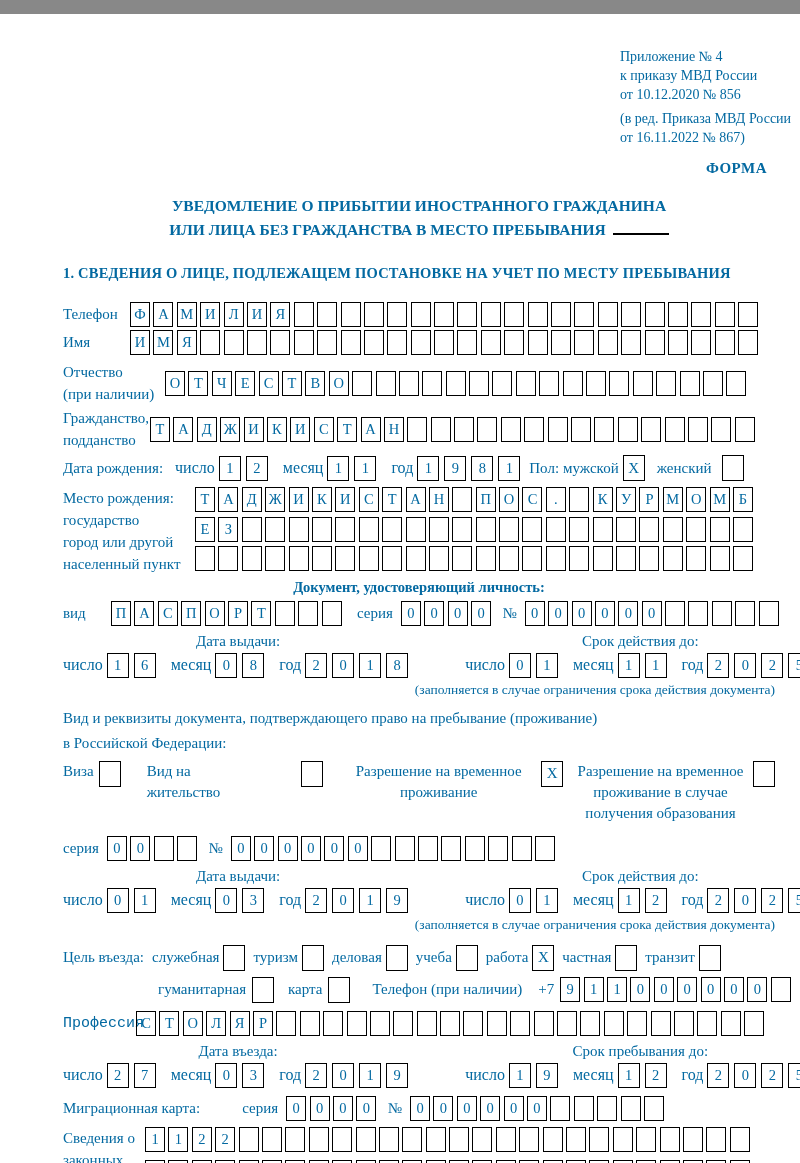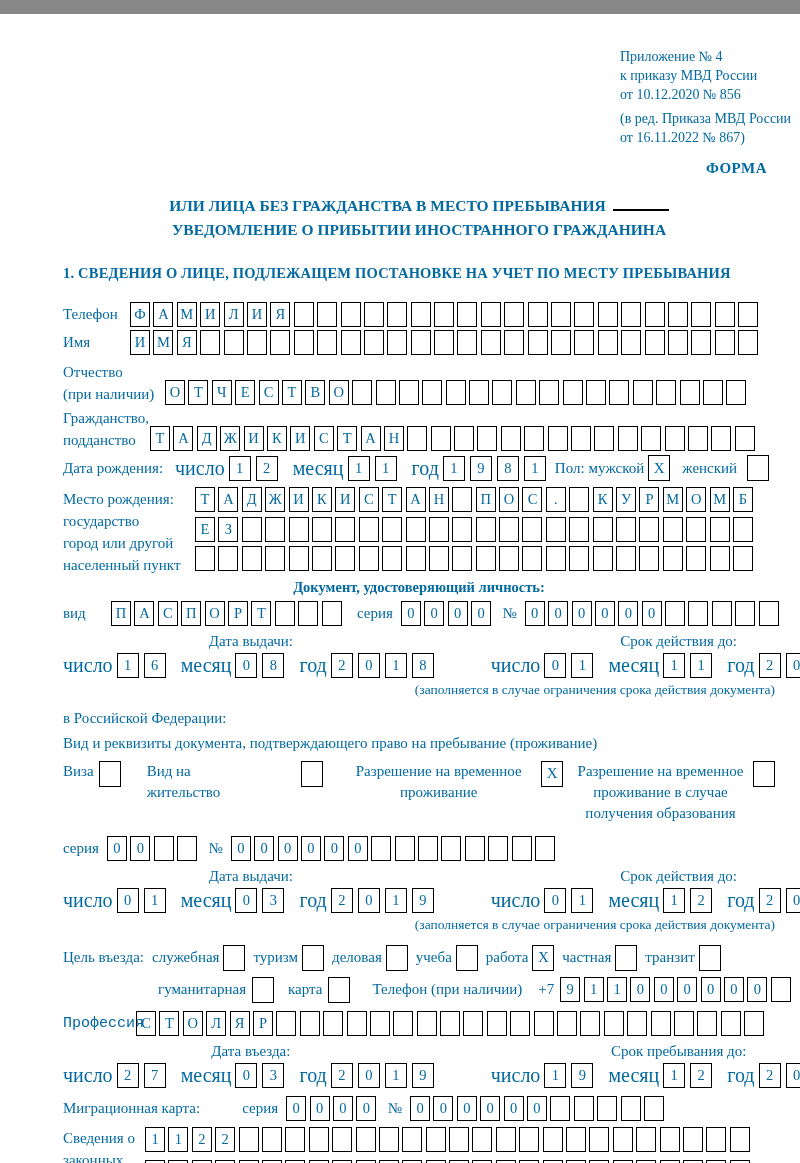--- a/index.html
+++ b/index.html
@@ -12,21 +12,21 @@
   }
   .annex { margin-left:557px; font-size:14px; line-height:19px; white-space:nowrap; }
   .annex .amend { margin-top:5px; }
   .forma { margin-top:13px; padding-right:8px; text-align:right; font-weight:bold; font-size:15px; letter-spacing:0.5px; }
   .title { margin-top:17px; text-align:center; font-weight:bold; font-size:15.5px; line-height:24px; }
   .title-underline { display:inline-block; width:56px; border-bottom:2px solid #000; margin-left:7px; }
   .s1head { margin-top:23px; font-weight:bold; font-size:14.5px; letter-spacing:0.2px; }
 
   .formbody { margin-top:20px; }
   .row { display:flex; align-items:center; }
-  .row-top { align-items:flex-end; }
+  .row-top { align-items:center; }
   .lbl { font-size:15px; line-height:21px; flex:none; }
   .mlabel div { line-height:22px; font-size:15px; }
 
   .cells { display:flex; flex:none; }
   .cell {
     box-sizing:border-box; flex:none;
     width:20px; height:25px; margin-right:3.4px;
     border:1.6px solid #000;
     display:flex; align-items:center; justify-content:center;
     font-size:14.5px;
@@ -45,21 +45,21 @@
 
   .bp-rows .cells { margin-bottom:4.6px; }
 
   .doc-heading { text-align:center; font-weight:bold; font-size:14.5px; margin:3px 0 5px 0; }
 
   .dates-row { display:flex; margin-top:6px; align-items:flex-end; }
   .dgroup { flex:none; }
   .dgroup.right { margin-left:52px; }
   .dhead { text-align:center; font-size:15px; line-height:19px; margin-bottom:2px; }
   .dline { display:flex; align-items:center; }
-  .dlbl { font-size:20px; margin:0 4px 0 10px; }
+  .dlbl { font-size:16px; margin:0 4px 0 10px; }
   .dlbl.first { margin-left:0; }
   .note-right { text-align:right; font-size:13.5px; line-height:18px; margin-top:3px; }
 
   .intro { margin-top:7px; font-size:15px; line-height:25px; }
   .opts { display:flex; align-items:flex-start; margin-top:5px; }
   .opt-lbl { font-size:15px; line-height:21px; }
   .opt-center { text-align:center; }
   .opts .checkbox { margin-left:9px; }
 
   .purpose-row { display:flex; align-items:center; margin-top:11px; }
@@ -81,24 +81,24 @@
     <div>от 10.12.2020 № 856</div>
     <div class="amend">
       <div>(в ред. Приказа МВД России</div>
       <div>от 16.11.2022 № 867)</div>
     </div>
   </div>
 
   <div class="forma">ФОРМА</div>
 
   <div class="title">
+    <div>УВЕДОМЛЕНИЕ О ПРИБЫТИИ ИНОСТРАННОГО ГРАЖДАНИНА</div>
     <div>
       <span>ИЛИ ЛИЦА БЕЗ ГРАЖДАНСТВА В МЕСТО ПРЕБЫВАНИЯ</span><span class="title-underline"></span>
     </div>
-    <div>УВЕДОМЛЕНИЕ О ПРИБЫТИИ ИНОСТРАННОГО ГРАЖДАНИНА</div>
   </div>
 
   <div class="s1head">1. СВЕДЕНИЯ О ЛИЦЕ, ПОДЛЕЖАЩЕМ ПОСТАНОВКЕ НА УЧЕТ ПО МЕСТУ ПРЕБЫВАНИЯ</div>
 
   <div class="formbody">
 
     <div class="row mb3">
       <span class="lbl w67">Телефон</span>
       <span class="cells">
           <span class="cell">Ф</span>
@@ -429,22 +429,22 @@
               <span class="cell">0</span>
               <span class="cell">2</span>
               <span class="cell">5</span>
             </span>
         </div>
       </div>
     </div>
     <div class="note-right">(заполняется в случае ограничения срока действия документа)</div>
 
     <div class="intro">
+      <div>Вид и реквизиты документа, подтверждающего право на пребывание (проживание)</div>
       <div>в Российской Федерации:</div>
-      <div>Вид и реквизиты документа, подтверждающего право на пребывание (проживание)</div>
     </div>
 
     <div class="opts">
       <span class="opt-lbl">Виза</span>
       <span class="checkbox" style="margin-left:5px;"></span>
       <span class="opt-lbl" style="margin-left:26px;">Вид на жительство</span>
       <span class="checkbox" style="margin-left:34px;"></span>
       <span class="opt-lbl opt-center" style="margin-left:22px;width:188px;">Разрешение на временное проживание</span>
       <span class="checkbox">X</span>
       <span class="opt-lbl opt-center" style="margin-left:14px;width:168px;">Разрешение на временное проживание в случае получения образования</span>

